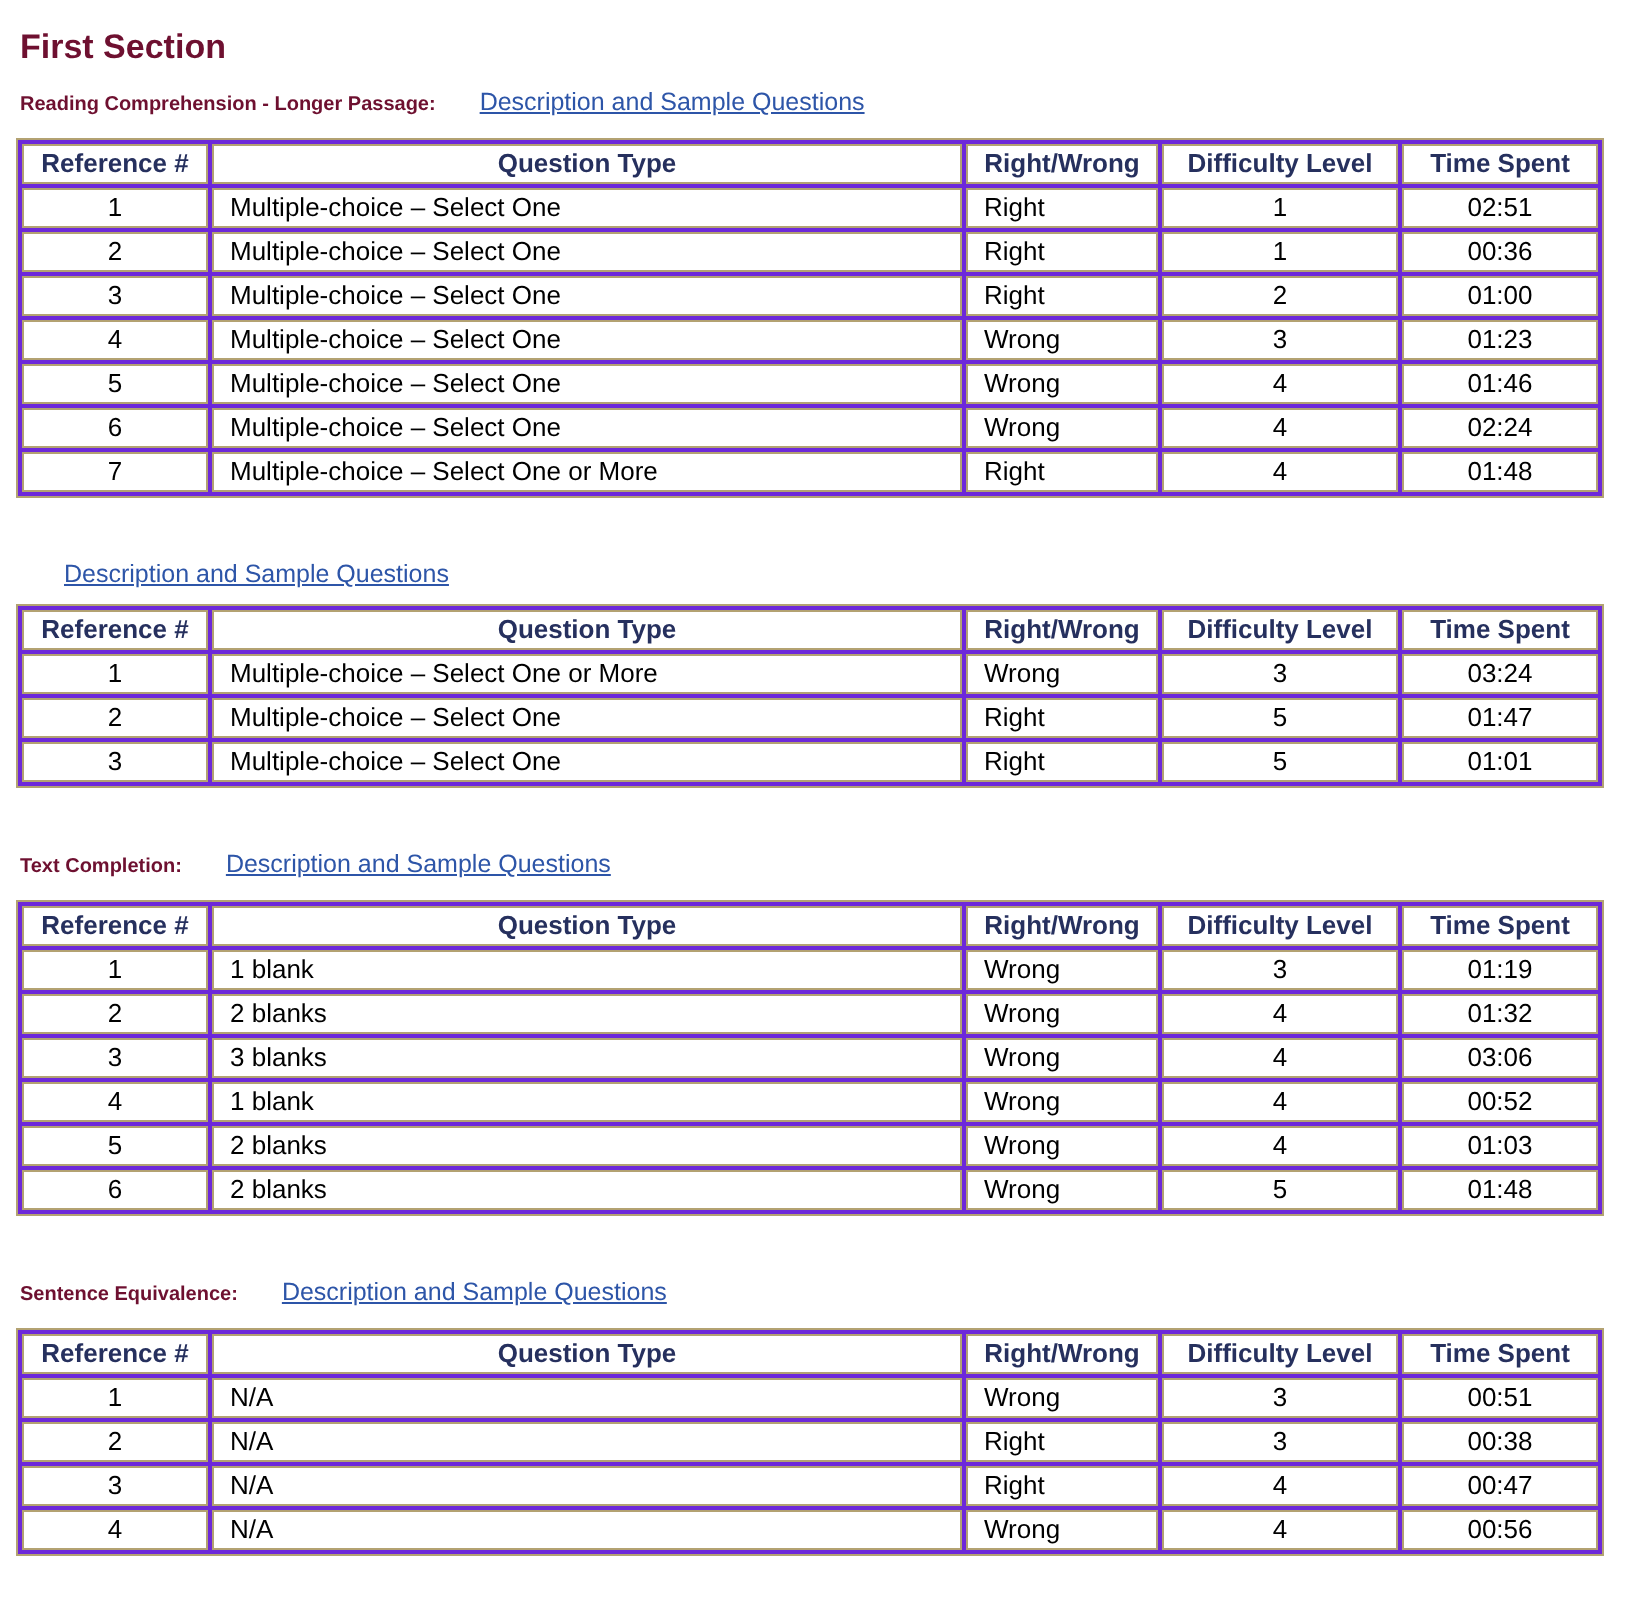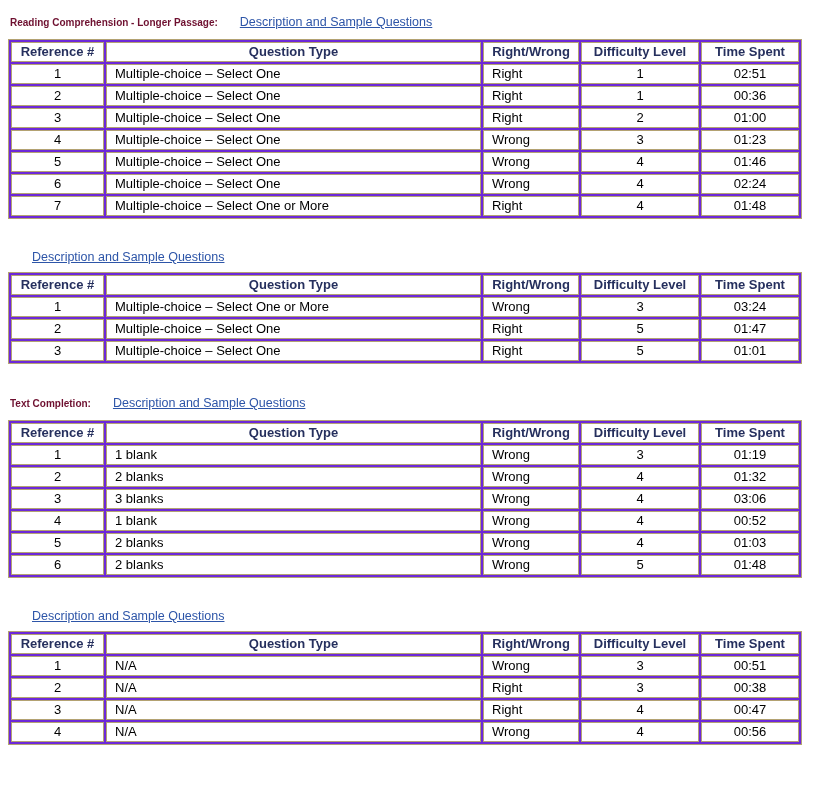--- a/index.html
+++ b/index.html
@@ -78,20 +78,21 @@
     color: #000000;
     font-weight: normal;
     text-align: left;
   }
   .center { text-align: center; }
 </style>
 </head>
 <body>
 
 <div class="page">
+  <h1 class="page-title">First Section</h1>
   <div id="sections-root">
       <section class="qsection">
         <div class="headrow">
           <h2 class="section-heading">Reading Comprehension - Longer Passage:</h2>
           <a class="desc-link" href="#">Description and Sample Questions</a>
         </div>
         <table class="results-table">
           <colgroup>
             <col class="c-ref">
             <col class="c-type">
@@ -270,20 +271,21 @@
               <td>2 blanks</td>
               <td>Wrong</td>
               <td class="center">5</td>
               <td class="center">01:48</td>
             </tr>
           </tbody>
         </table>
       </section>
       <section class="qsection">
         <div class="headrow">
+          <h2 class="section-heading">Sentence Equivalence:</h2>
           <a class="desc-link" href="#">Description and Sample Questions</a>
         </div>
         <table class="results-table">
           <colgroup>
             <col class="c-ref">
             <col class="c-type">
             <col class="c-rw">
             <col class="c-diff">
             <col class="c-time">
           </colgroup>

